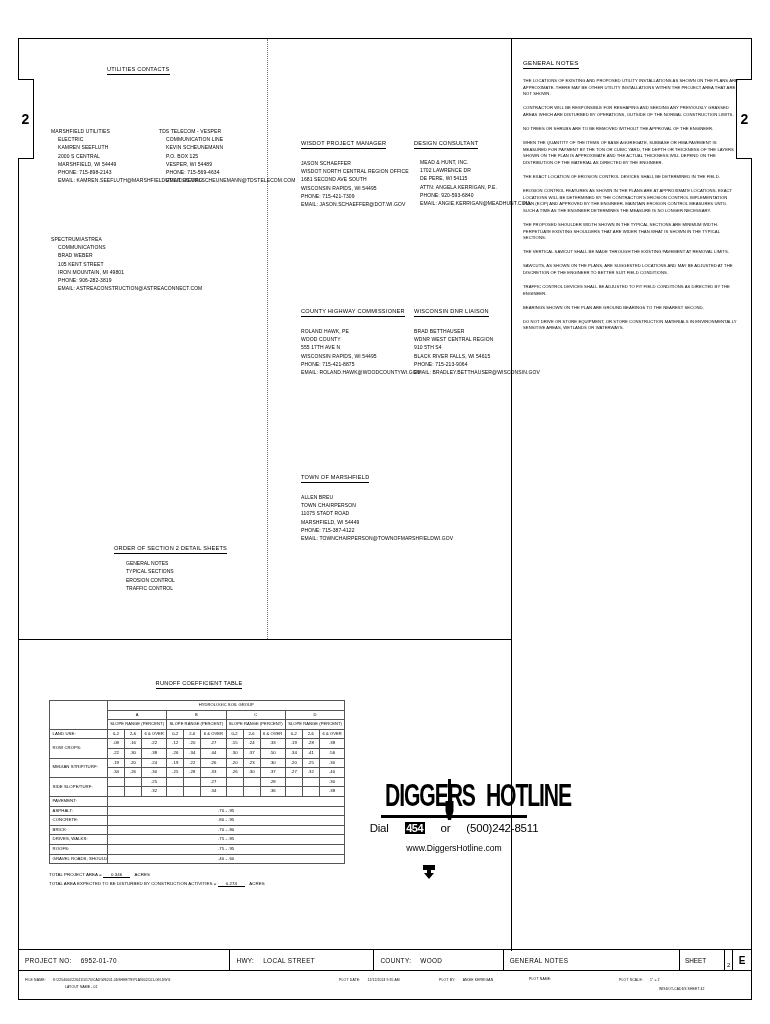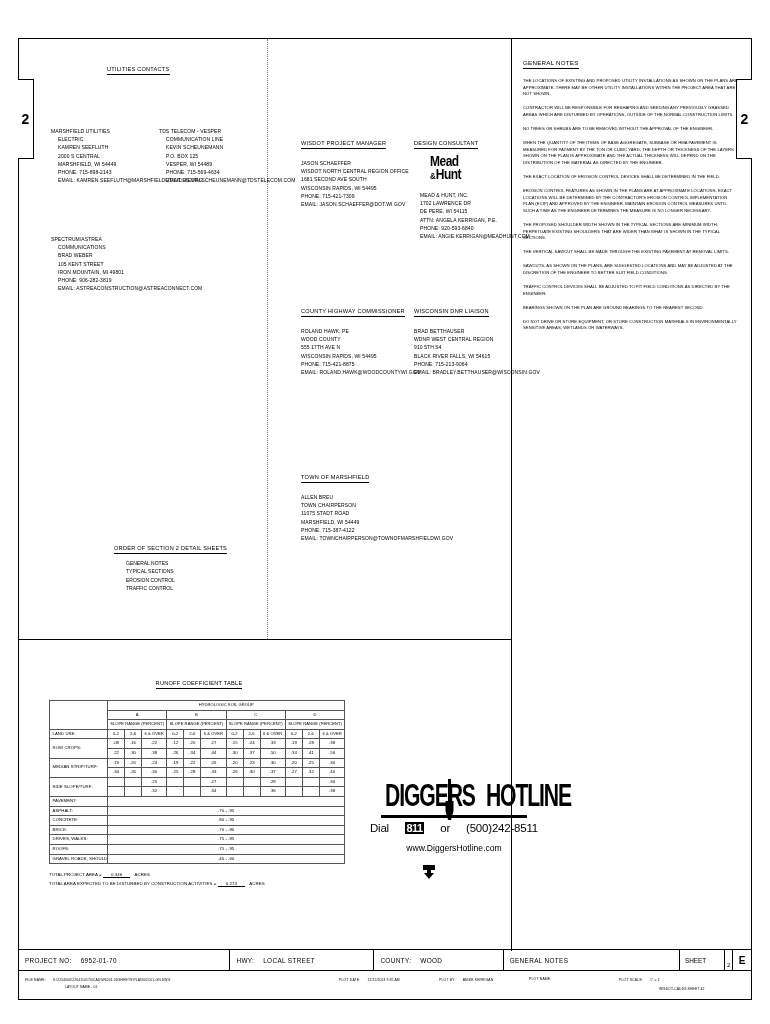--- a/index.html
+++ b/index.html
@@ -396,27 +396,20 @@
         <div>WISDOT NORTH CENTRAL REGION OFFICE</div>
         <div>1681 SECOND AVE SOUTH</div>
         <div>WISCONSIN RAPIDS, WI 54495</div>
         <div>PHONE: 715-421-7309</div>
         <div>EMAIL: JASON.SCHAEFFER@DOT.WI.GOV</div>
       </div>
     </div>
 
     <div class="contact-block" style="left:395px; top:92px;">
       <span class="sec-title">DESIGN CONSULTANT</span>
-      <div style="padding-top:6px; padding-left:16px; line-height:11px;">
-        <div style="font-weight:bold; font-size:12px; letter-spacing:-0.5px; transform:scaleY(1.25); transform-origin:left top;">Mead</div>
-        <div style="display:flex; align-items:baseline; margin-top:4px;">
-          <span style="font-weight:bold; font-size:8px; margin-right:0px; transform:scaleY(1.2);">&amp;</span>
-          <span style="font-weight:bold; font-size:12px; letter-spacing:-0.5px; transform:scaleY(1.25); transform-origin:left bottom;">Hunt</span>
-        </div>
-      </div>
       <div class="contact-lines" style="padding-left:6px; padding-top:9px;">
         <div>MEAD &amp; HUNT, INC.</div>
         <div>1702 LAWRENCE DR</div>
         <div>DE PERE, WI 54115</div>
         <div>ATTN: ANGELA KERRIGAN, P.E.</div>
         <div>PHONE: 920-593-6840</div>
         <div>EMAIL: ANGIE.KERRIGAN@MEADHUNT.COM</div>
       </div>
     </div>
 
@@ -652,21 +645,21 @@
         </div>
         <svg class="shovel" viewBox="0 0 13 42">
           <rect x="5" y="0" width="3" height="22" fill="#000"></rect>
           <rect x="2.5" y="22" width="8" height="10" fill="#000"></rect>
           <path d="M2.5 32 L10.5 32 L8 41 L5 41 Z" fill="#000"></path>
         </svg>
       </div>
       <div id="diggers-rule"></div>
       <div id="diggers-dial">
         <span>Dial</span>
-        <span class="digit-811">811</span>
+        <span class="digit-811">454</span>
         <span>or</span>
         <span>(500)242-8511</span>
       </div>
       <div style="position:relative;height:0;">
         <svg class="hand-icon" viewBox="0 0 16 14">
           <path d="M2 0 L14 0 L14 5 L10 5 L10 8 L13 8 L8 14 L3 8 L6 8 L6 5 L2 5 Z" fill="#000"></path>
         </svg>
       </div>
       <div id="diggers-url">www.DiggersHotline.com</div>
     </div>

